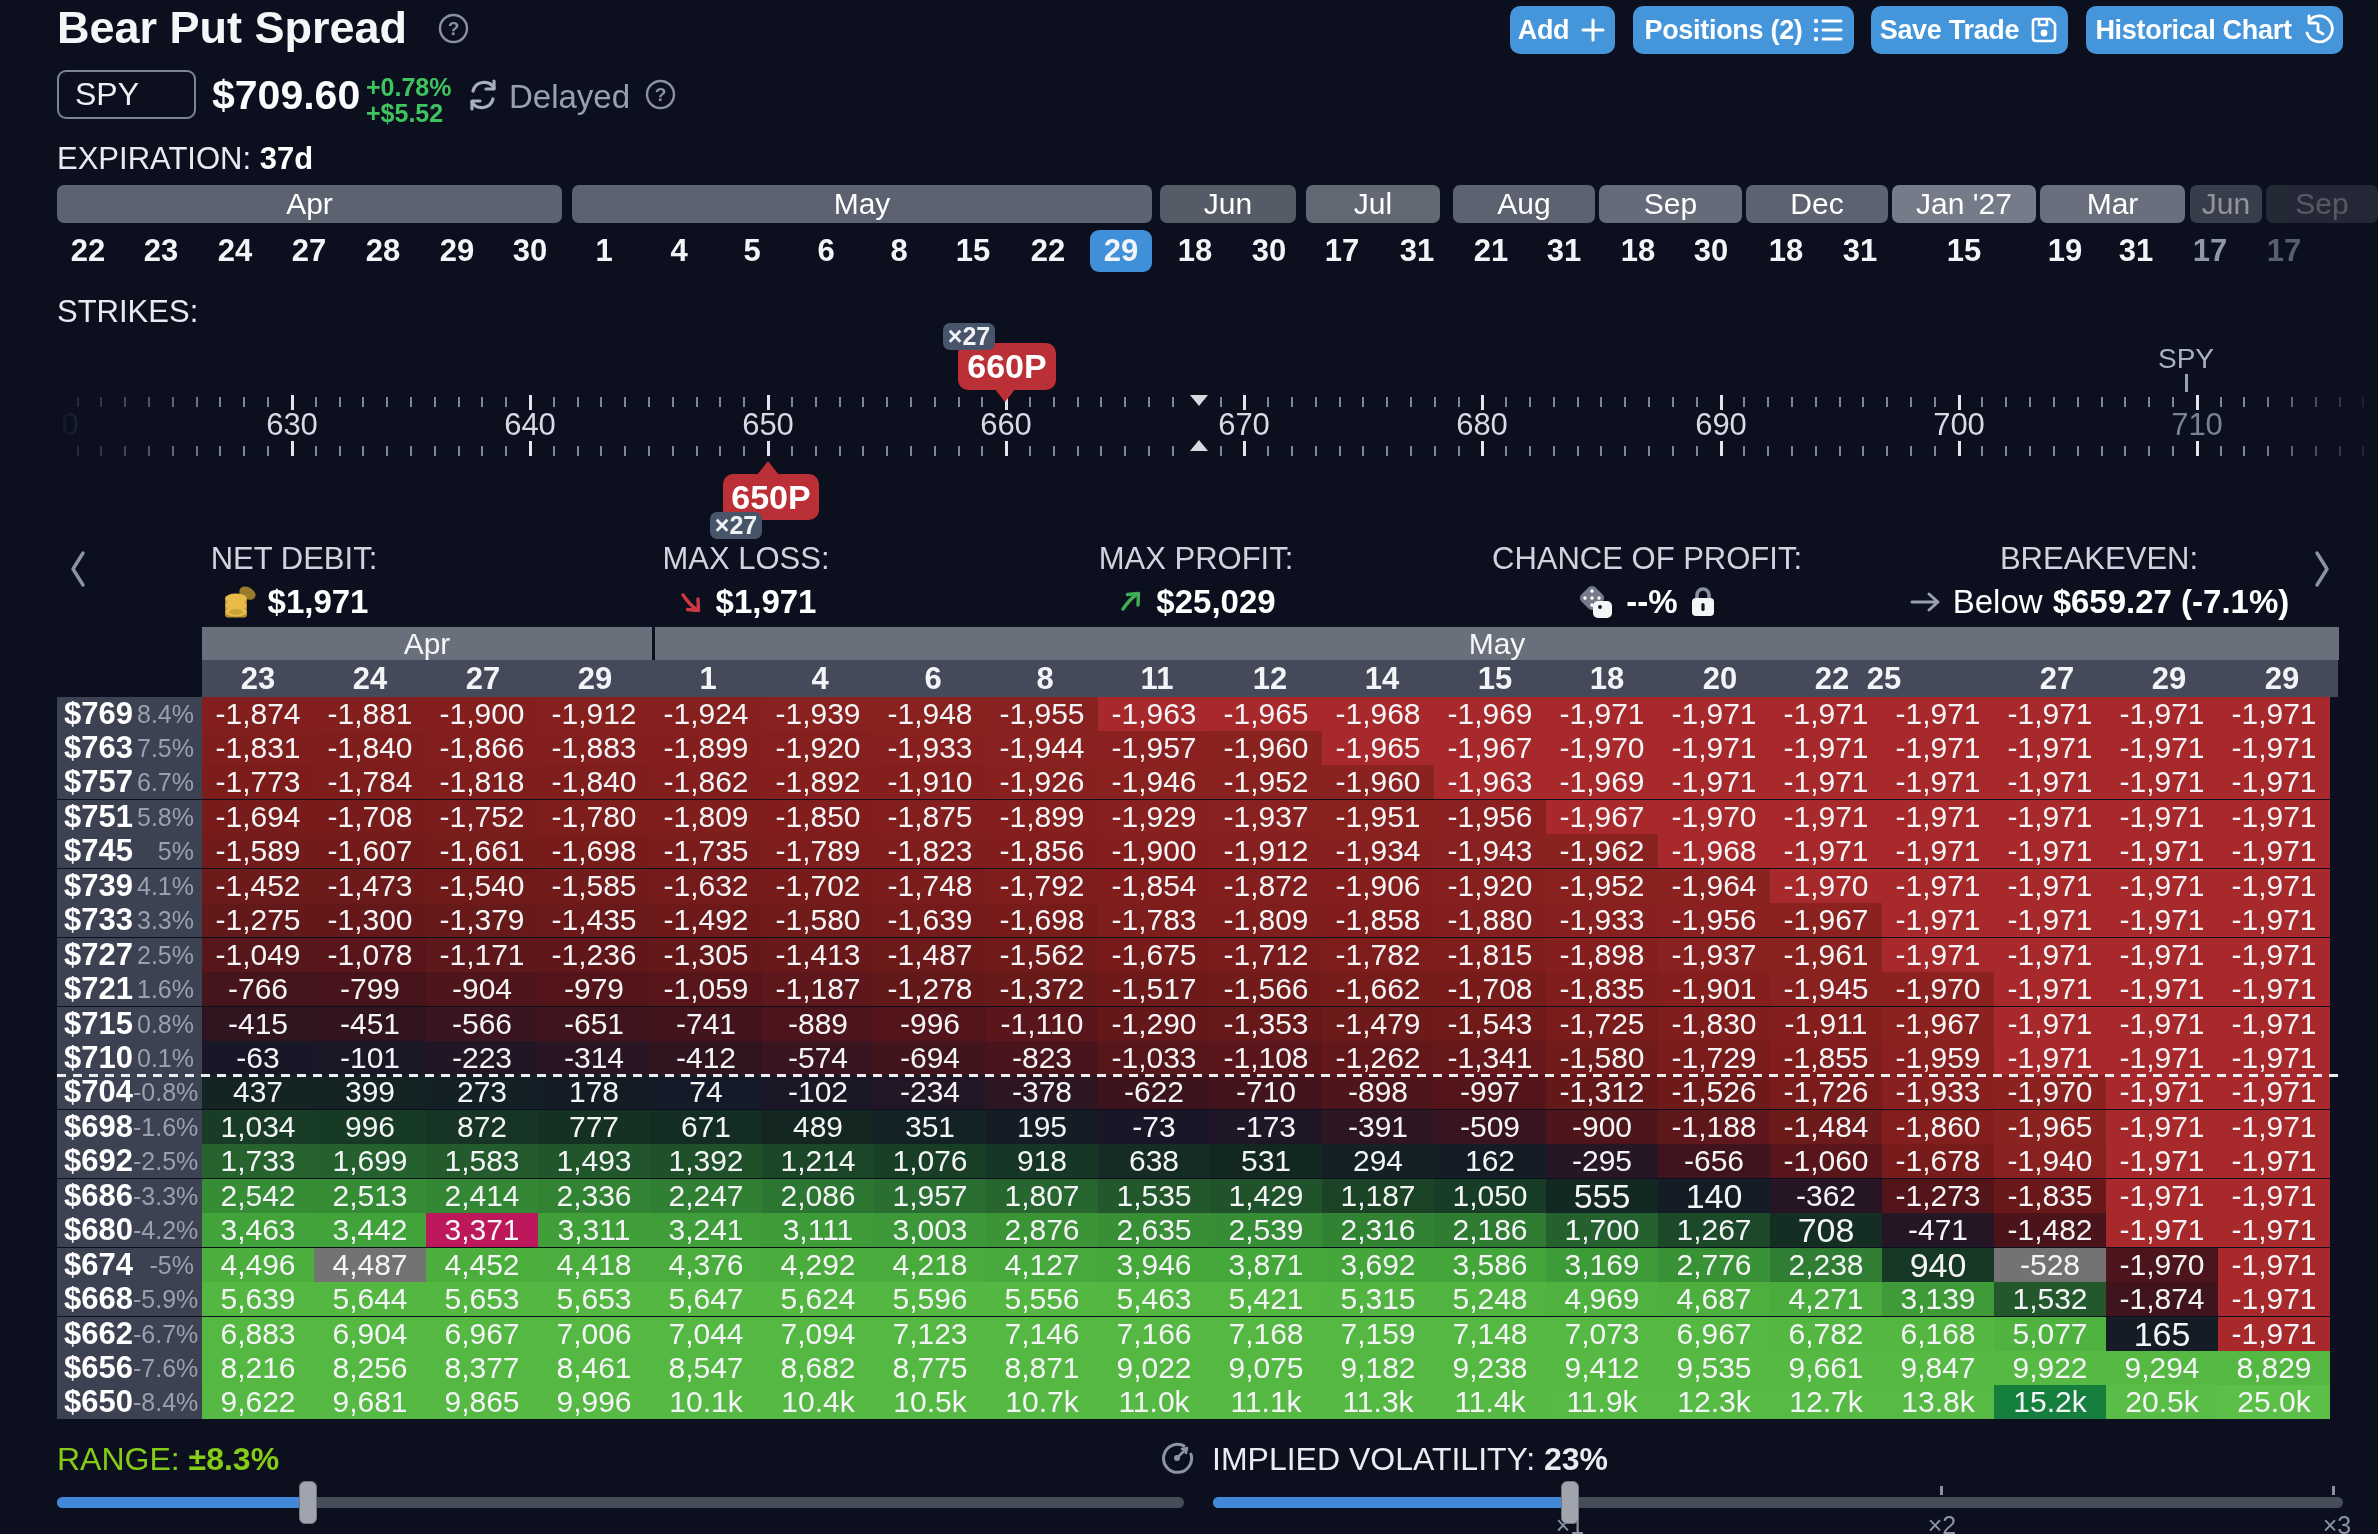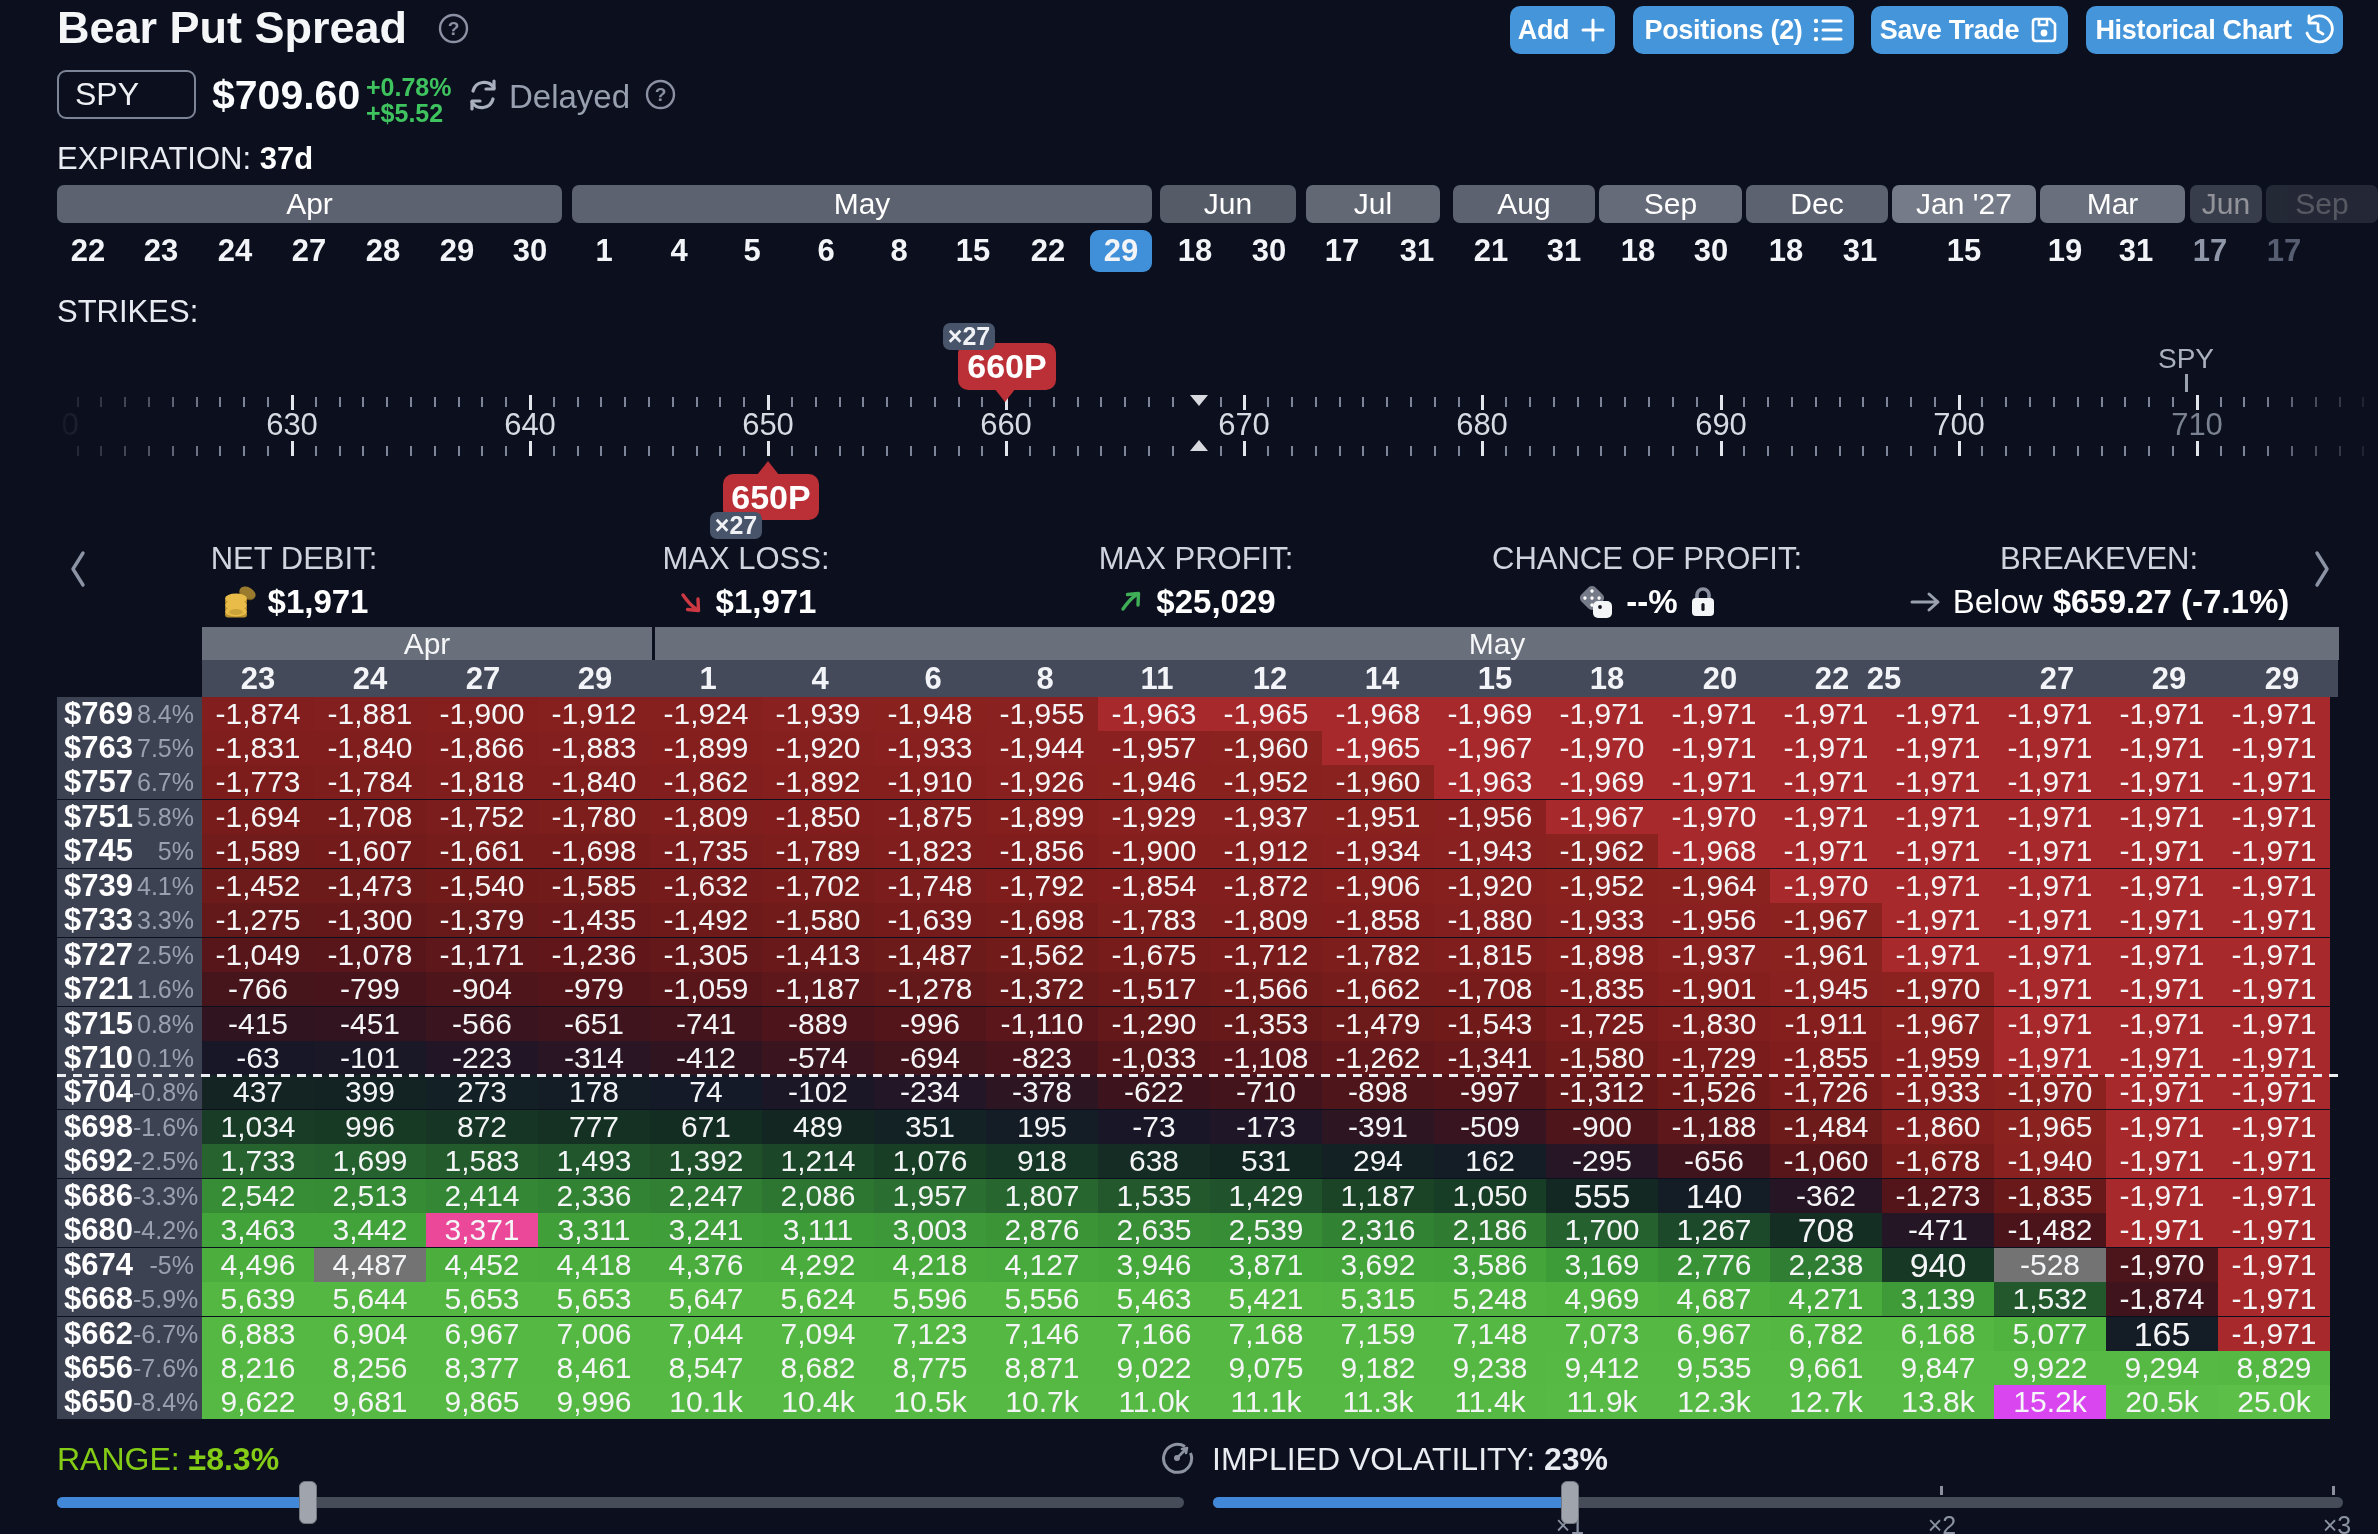--- a/index.html
+++ b/index.html
@@ -818,21 +818,21 @@
     <div class="c" style="background:#a8292c">-1,971</div>
     <div class="c" style="background:#a8292c">-1,971</div>
   </div>
 <div class="tr" style="top:1213px">
     <div class="rl">
       <span class="rp">$680</span>
       <span class="rpc">-4.2%</span>
     </div>
     <div class="c" style="background:#42a33a">3,463</div>
     <div class="c" style="background:#41a33a">3,442</div>
-    <div class="c" style="background:#ec4899">3,371</div>
+    <div class="c" style="background:#be185d">3,371</div>
     <div class="c" style="background:#409f39">3,311</div>
     <div class="c" style="background:#3f9e39">3,241</div>
     <div class="c" style="background:#3d9b38">3,111</div>
     <div class="c" style="background:#3c9838">3,003</div>
     <div class="c" style="background:#3b9537">2,876</div>
     <div class="c" style="background:#388f36">2,635</div>
     <div class="c" style="background:#368d35">2,539</div>
     <div class="c" style="background:#328234">2,316</div>
     <div class="c" style="background:#2f7b32">2,186</div>
     <div class="c" style="background:#25612e">1,700</div>
@@ -957,21 +957,21 @@
     <div class="c" style="background:#56b944">10.5k</div>
     <div class="c" style="background:#56b944">10.7k</div>
     <div class="c" style="background:#56b944">11.0k</div>
     <div class="c" style="background:#56b944">11.1k</div>
     <div class="c" style="background:#56b944">11.3k</div>
     <div class="c" style="background:#56b944">11.4k</div>
     <div class="c" style="background:#57ba44">11.9k</div>
     <div class="c" style="background:#57ba44">12.3k</div>
     <div class="c" style="background:#57ba44">12.7k</div>
     <div class="c" style="background:#57ba45">13.8k</div>
-    <div class="c" style="background:#d946ef">15.2k</div>
+    <div class="c" style="background:#15803d">15.2k</div>
     <div class="c" style="background:#5abd47">20.5k</div>
     <div class="c" style="background:#5cbf48">25.0k</div>
   </div>
 <div class="abs dash"></div>
 
 <div class="abs rangelab">RANGE: <b>±8.3%</b></div>
 <div class="track" style="left:57px;width:1127px"></div>
 <div class="fill" style="left:57px;width:251px"></div>
 <div class="handle" style="left:299px"></div>
 

